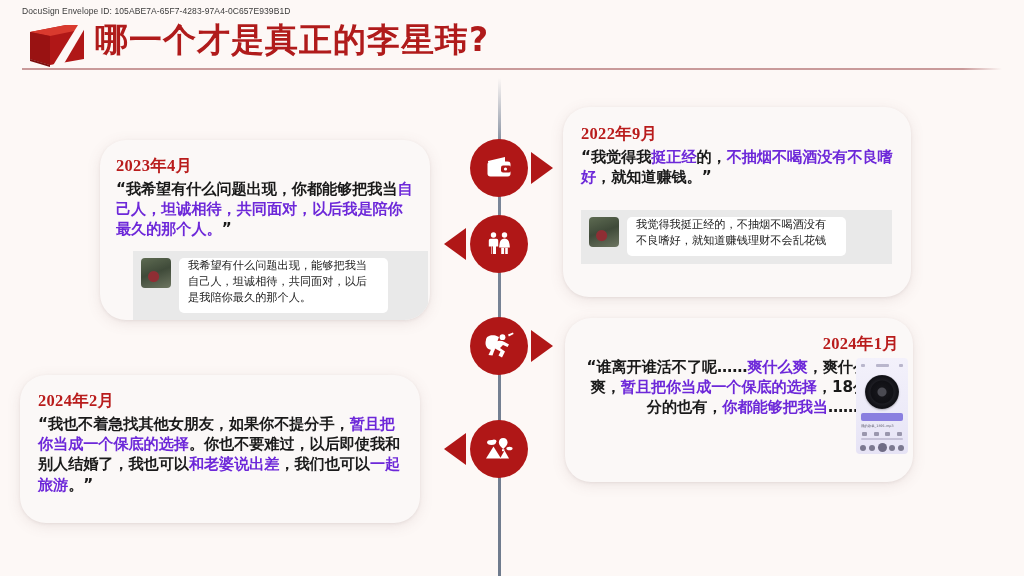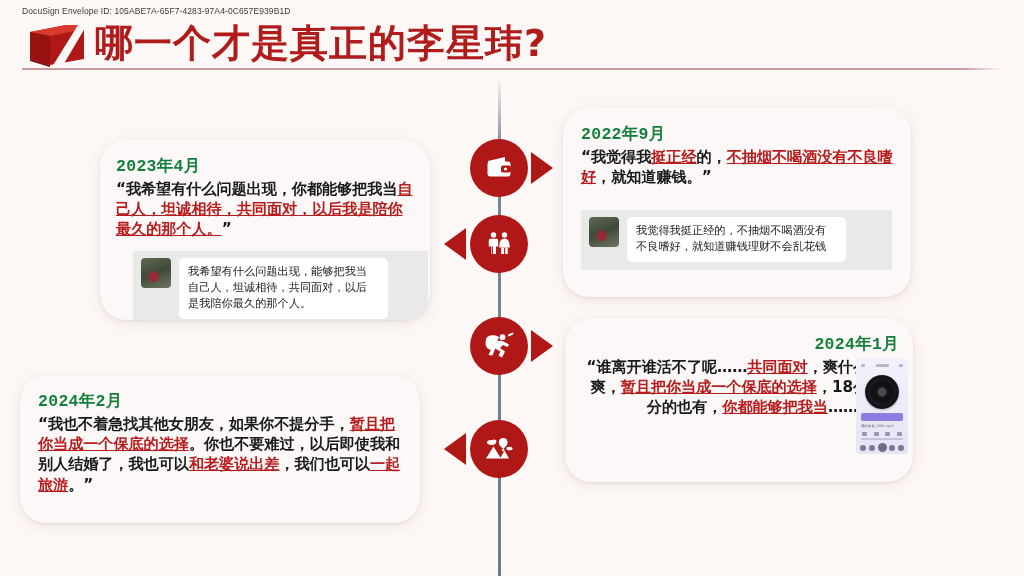--- a/index.html
+++ b/index.html
@@ -39,21 +39,21 @@
     position: absolute;
     left: 26px;
     top: 3px;
     width: 62px;
     height: 44px;
   }
   .page-title {
     position: absolute;
     left: 95px;
     top: -2px;
-    font-size: 38px;
+    font-size: 33px;
     font-weight: bold;
     color: #b01b1b;
     letter-spacing: 1px;
     white-space: nowrap;
     font-family: "DejaVu Sans", "Liberation Sans", sans-serif;
   }
   .title-rule {
     position: absolute;
     left: 22px;
     top: 48px;
@@ -105,34 +105,34 @@
   .card {
     position: absolute;
     background: #fbf8f7;
     border-radius: 26px;
     box-shadow: 0 3px 14px rgba(120,90,90,0.13), 0 1px 3px rgba(120,90,90,0.10);
     overflow: hidden;
   }
   .card-date {
     font-size: 16.5px;
     font-weight: bold;
-    color: #15803d;
-    font-family: Liberation Mono, monospace;
+    color: #b91c1c;
+    font-family: Liberation Serif, serif;
     margin-bottom: 2px;
     letter-spacing: 0.3px;
   }
   .quote {
     font-size: 15.2px;
     font-weight: bold;
     line-height: 1.33;
     color: #1a1a1a;
     font-family: "DejaVu Sans", "Liberation Sans", sans-serif;
     letter-spacing: -0.1px;
   }
-  .quote .hl { color: #b91c1c; text-decoration: underline; }
+  .quote .hl { color: #6d28d9; }
 
   
   .chat-inset {
     display: flex;
     align-items: flex-start;
     background: #e9e9e9;
     padding: 7px 9px 8px 8px;
     gap: 8px;
   }
   .chat-avatar {
@@ -140,21 +140,21 @@
     height: 30px;
     border-radius: 4px;
     flex: 0 0 auto;
     background:
       radial-gradient(circle at 42% 62%, #8f2e34 0 5px, rgba(143,46,52,0) 6px),
       linear-gradient(160deg, #5e6b52 0%, #3f4a39 48%, #6d7560 100%);
   }
   .chat-bubble {
     background: #ffffff;
     border-radius: 5px;
-    padding: 6px 10px 7px 9px;
+    padding: 0 10px 7px 9px;
     font-size: 11.2px;
     line-height: 1.42;
     color: #222;
     font-family: "DejaVu Sans", "Liberation Sans", sans-serif;
   }
 
   
   .player-inset {
     position: absolute;
     width: 52px;
@@ -289,21 +289,21 @@
   <div class="chat-inset" style="position:absolute; left:33px; top:111px; width:278px;">
     <div class="chat-avatar"></div>
     <div class="chat-bubble" style="width:190px;">我希望有什么问题出现，能够把我当自己人，坦诚相待，共同面对，以后是我陪你最久的那个人。</div>
   </div>
 </div>
 
 <div class="card" style="left:565px; top:318px; width:348px; height:164px;text-align:right;">
   <div style="padding:15px 14px 0 18px;">
     <div class="card-date">2024年1月</div>
     <div class="quote" style="width:285px;">
-      <span>“谁离开谁活不了呢……</span><span class="hl">共同面对</span><span>，爽什么爽，</span><span class="hl">暂且把你当成一个保底的选择</span><span>，18公分的也有，</span><span class="hl">你都能够把我当</span><span>……”</span>
+      <span>“谁离开谁活不了呢……</span><span class="hl">爽什么爽</span><span>，爽什么爽，</span><span class="hl">暂且把你当成一个保底的选择</span><span>，18公分的也有，</span><span class="hl">你都能够把我当</span><span>……”</span>
     </div>
   </div>
   <div class="player-inset" style="left:291px; top:40px;">
     <div class="player-top">
       <div class="pt-dot"></div>
       <div class="pt-bar"></div>
       <div class="pt-dot"></div>
     </div>
     <div class="vinyl"></div>
     <div class="player-pill"></div>

